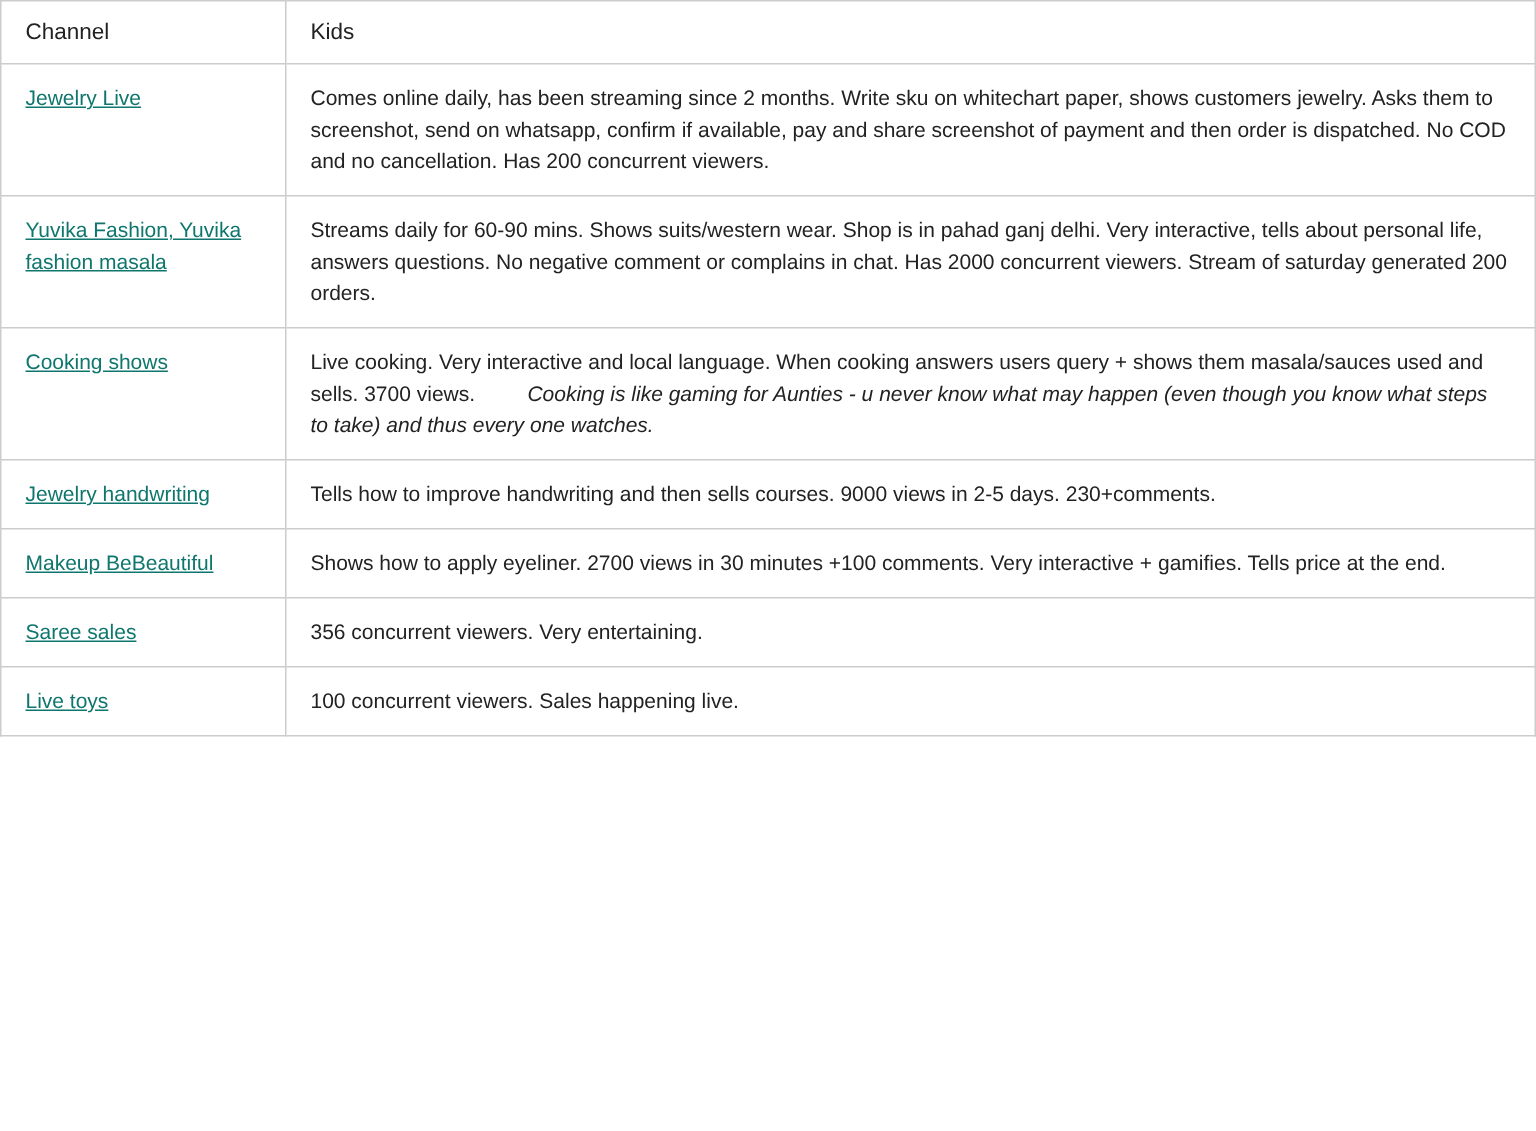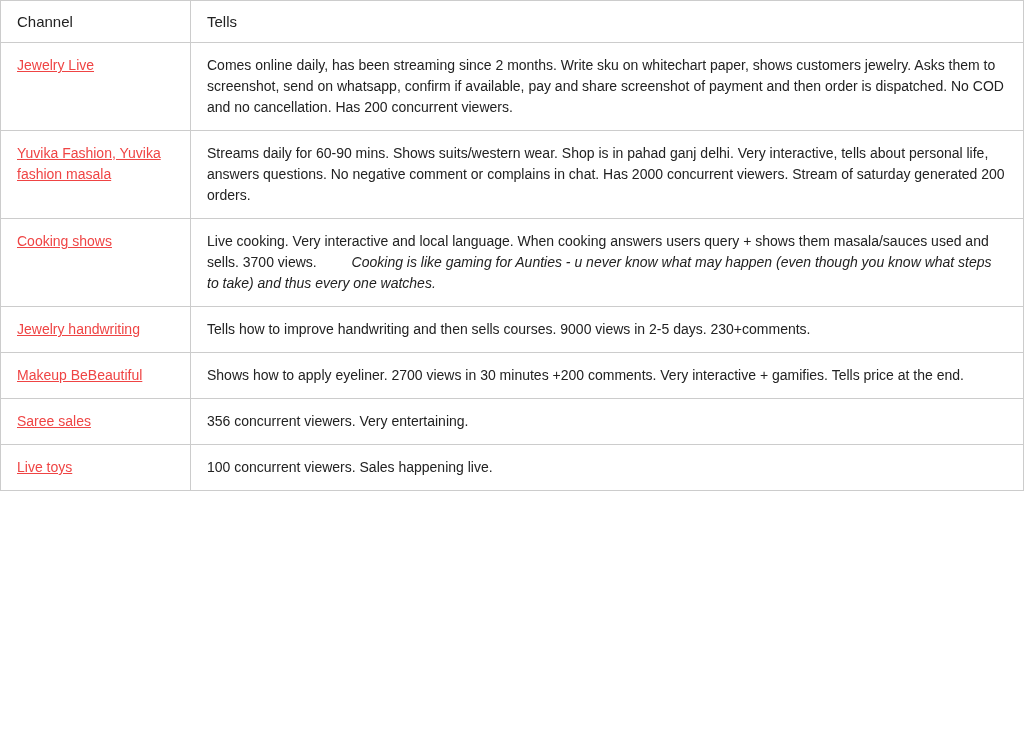--- a/index.html
+++ b/index.html
@@ -39,42 +39,42 @@
 
     .col-channel {
       width: 190px;
     }
 
     .col-desc {
       width: auto;
     }
 
     .channel-link {
-      color: #ef4444;
+      color: #0f766e;
       text-decoration: underline;
       cursor: pointer;
     }
 
     .italic-text {
       font-style: italic;
       margin-left: 31px;
     }
 
     td {
       line-height: 1.5;
     }
   </style>
 </head>
 <body>
 
 <table class="table-container">
   <thead>
     <tr>
       <th class="col-channel">Channel</th>
-      <th class="col-desc">Tells</th>
+      <th class="col-desc">Kids</th>
     </tr>
   </thead>
   <tbody id="table-body">
   <tr>
         <td class="col-channel"><span class="channel-link">Jewelry Live</span></td>
         <td class="col-desc"><span>Comes online daily, has been streaming since 2 months. Write sku on whitechart paper, shows customers jewelry. Asks them to screenshot, send on whatsapp, confirm if available, pay and share screenshot of payment and then order is dispatched. No COD and no cancellation. Has 200 concurrent viewers.</span></td>
       </tr>
       <tr>
         <td class="col-channel"><span class="channel-link">Yuvika Fashion, Yuvika fashion masala</span></td>
         <td class="col-desc"><span>Streams daily for 60-90 mins. Shows suits/western wear. Shop is in pahad ganj delhi. Very interactive, tells about personal life, answers questions. No negative comment or complains in chat. Has 2000 concurrent viewers. Stream of saturday generated 200 orders.</span></td>
@@ -82,21 +82,21 @@
       <tr>
         <td class="col-channel"><span class="channel-link">Cooking shows</span></td>
         <td class="col-desc"><span>Live cooking. Very interactive and local language. When cooking answers users query + shows them masala/sauces used and sells. 3700 views.</span> <span class="italic-text">Cooking is like gaming for Aunties - u never know what may happen (even though you know what steps to take) and thus every one watches.</span></td>
       </tr>
       <tr>
         <td class="col-channel"><span class="channel-link">Jewelry handwriting</span></td>
         <td class="col-desc"><span>Tells how to improve handwriting and then sells courses. 9000 views in 2-5 days. 230+comments.</span></td>
       </tr>
       <tr>
         <td class="col-channel"><span class="channel-link">Makeup BeBeautiful</span></td>
-        <td class="col-desc"><span>Shows how to apply eyeliner. 2700 views in 30 minutes +200 comments. Very interactive + gamifies. Tells price at the end.</span></td>
+        <td class="col-desc"><span>Shows how to apply eyeliner. 2700 views in 30 minutes +100 comments. Very interactive + gamifies. Tells price at the end.</span></td>
       </tr>
       <tr>
         <td class="col-channel"><span class="channel-link">Saree sales</span></td>
         <td class="col-desc"><span>356 concurrent viewers. Very entertaining.</span></td>
       </tr>
       <tr>
         <td class="col-channel"><span class="channel-link">Live toys</span></td>
         <td class="col-desc"><span>100 concurrent viewers. Sales happening live.</span></td>
       </tr>
     </tbody>

